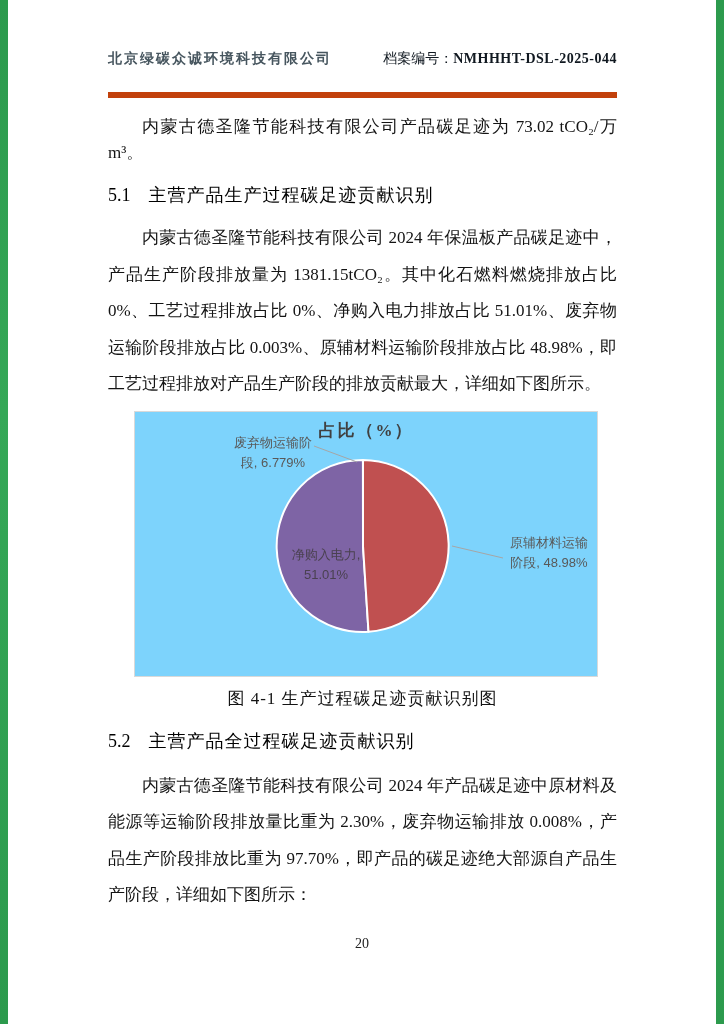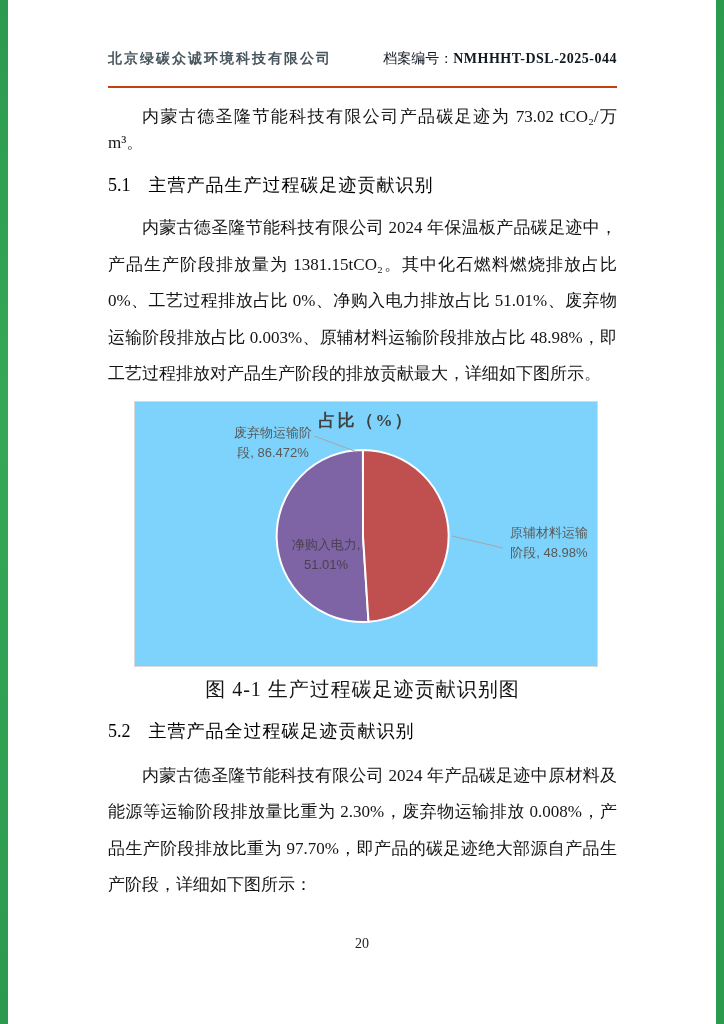--- a/index.html
+++ b/index.html
@@ -4,21 +4,21 @@
 <style>
   html,body{margin:0;padding:0;background:#ffffff;}
   .page{position:relative;width:724px;height:1024px;background:#ffffff;overflow:hidden;
         font-family:"Liberation Serif","DejaVu Serif",serif;color:#1f1f1f;}
   .edge-bar{position:absolute;top:0;bottom:0;width:8px;background:linear-gradient(180deg,#2c9a4d 0%,#35a857 40%,#2c9a4d 100%);}
   .edge-left{left:0;}
   .edge-right{right:0;}
   .content{position:absolute;left:108px;width:509px;top:0;}
   
   .doc-header{margin-top:48px;display:flex;justify-content:space-between;align-items:flex-end;
-              padding-bottom:16px;border-bottom:2px solid #c2410c;line-height:22px;}
+              padding-bottom:22px;border-bottom:6px solid #c2410c;line-height:22px;}
   .company{font-size:14px;font-weight:bold;letter-spacing:2px;color:#47565f;}
   .archive{font-size:14px;color:#101820;white-space:nowrap;}
   .archive .no{font-weight:bold;letter-spacing:0.5px;}
   
   .para{font-size:17px;line-height:36.5px;text-align:justify;text-justify:inter-ideograph;text-indent:2em;color:#141414;}
   .para-intro{margin-top:16px;line-height:26px;}
   .heading{margin-top:16px;font-size:18px;font-weight:normal;line-height:26px;letter-spacing:1px;color:#000;}
   .heading .num{margin-right:18px;letter-spacing:0;}
   .p51{margin-top:12px;}
   .p52{margin-top:14px;}
@@ -27,21 +27,21 @@
              border:1px solid #d9d9d9;background:#7dd3fc;}
   .chart-title{margin-top:7px;text-align:center;font-size:17px;font-weight:bold;letter-spacing:2px;color:#404040;
                font-family:"Liberation Serif","DejaVu Serif",serif;}
   .chart-box svg{position:absolute;left:0;top:0;}
   .pie-label{position:absolute;font-size:13px;line-height:20px;color:#595959;text-align:center;
              font-family:"Liberation Sans","DejaVu Sans",sans-serif;}
   .lbl-waste{left:92px;top:21px;width:92px;}
   .lbl-raw{left:370px;top:121px;width:88px;}
   .lbl-fossil{left:184px;top:223px;width:94px;}
   .lbl-elec{left:143px;top:133px;width:82px;color:#4a4150;margin-left:7px;}
-  .fig-caption{margin-top:9px;text-align:center;font-size:20px;line-height:26px;letter-spacing:1px;color:#141414;}
+  .fig-caption{margin-top:9px;text-align:center;font-size:17px;line-height:26px;letter-spacing:1px;color:#141414;}
   .page-num{position:absolute;left:0;right:0;top:936px;text-align:center;font-size:14px;color:#222;}
 </style>
 </head>
 <body>
 
 <div class="page">
   <div class="edge-bar edge-left"></div>
   <div class="edge-bar edge-right"></div>
 
   <div class="content">
@@ -60,21 +60,21 @@
     <div class="para p51">内蒙古德圣隆节能科技有限公司 2024 年保温板产品碳足迹中，产品生产阶段排放量为 1381.15tCO₂。其中化石燃料燃烧排放占比 0%、工艺过程排放占比 0%、净购入电力排放占比 51.01%、废弃物运输阶段排放占比 0.003%、原辅材料运输阶段排放占比 48.98%，即工艺过程排放对产品生产阶段的排放贡献最大，详细如下图所示。</div>
 
     <div class="chart-box">
       <div class="chart-title">占比（%）</div>
       <svg width="462" height="264" viewBox="0 0 462 264">
           <path d="M 228 134 L 233.5 219.8 A 86 86 0 1 1 227.9 48.0 Z" fill="#7e64a5" stroke="#ffffff" stroke-width="2" stroke-linejoin="round"></path>
           <path d="M 228 134 L 228.0 48.0 A 86 86 0 0 1 233.5 219.8 Z" fill="#c05050" stroke="#ffffff" stroke-width="2" stroke-linejoin="round"></path>
         <line x1="179" y1="34" x2="222" y2="50" stroke="#a6a6a6" stroke-width="1"></line>
         <line x1="317" y1="134" x2="368" y2="146" stroke="#a6a6a6" stroke-width="1"></line>
       </svg>
-      <div class="pie-label lbl-waste">废弃物运输阶段, 86.472%</div>
+      <div class="pie-label lbl-waste">废弃物运输阶段, 6.779%</div>
       <div class="pie-label lbl-raw">原辅材料运输阶段, 48.98%</div>
       <div class="pie-label lbl-elec">净购入电力, 51.01%</div>
     </div>
 
     <div class="fig-caption">图 4-1 生产过程碳足迹贡献识别图</div>
 
     <div class="heading">
       <span class="num">5.2</span><span>主营产品全过程碳足迹贡献识别</span>
     </div>
 

